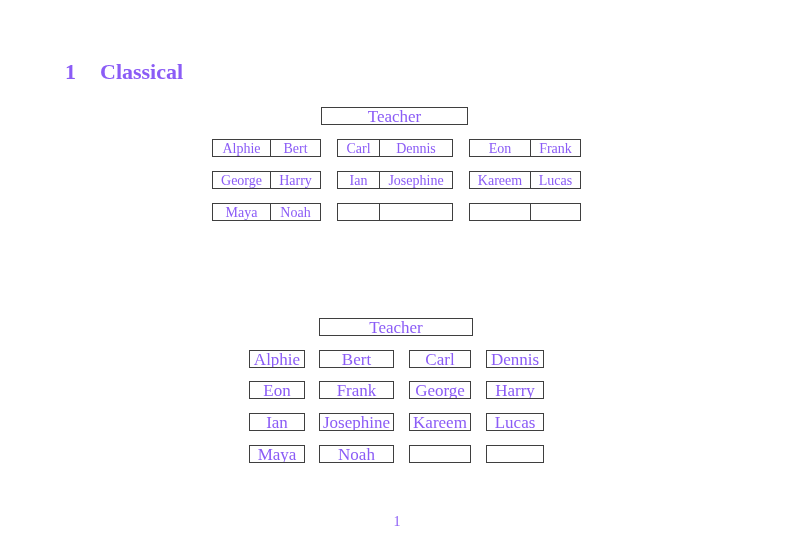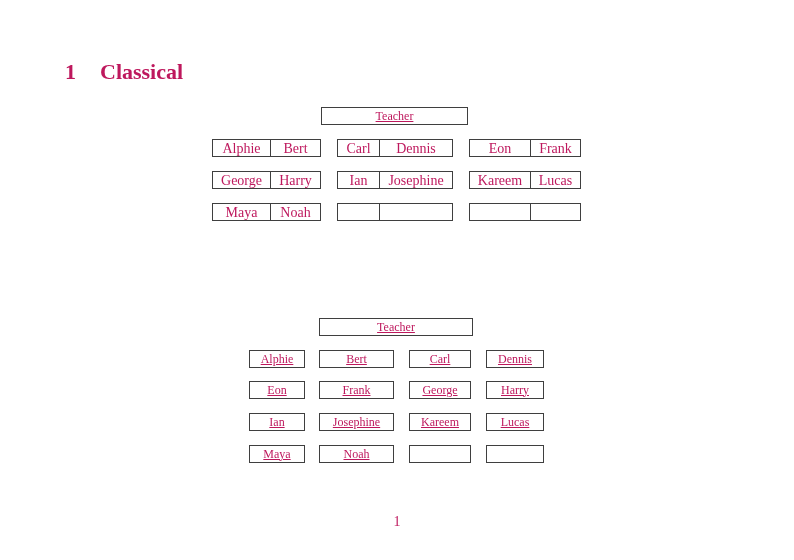--- a/index.html
+++ b/index.html
@@ -1,21 +1,21 @@
 <!DOCTYPE html>
 <html><head>
 <meta charset="utf-8">
 <style>
   html,body{margin:0;padding:0;background:#ffffff;}
   .page{
     position:relative;
     width:640px;height:560px;
     background:#ffffff;
     font-family:"Liberation Serif","DejaVu Serif",serif;
-    color:#be185d;
+    color:#8b5cf6;
     overflow:hidden;
   }
   .heading{
     position:absolute;
     left:65px;
     font-size:22px;
     font-weight:bold;
     line-height:22px;
     white-space:nowrap;
   }
@@ -25,25 +25,24 @@
   }
   .box{
     position:absolute;
     box-sizing:border-box;
     height:18px;
     border:1px solid #3f3f3f;
     background:#ffffff;
     display:flex;
     align-items:center;
     justify-content:center;
-    font-size:12px;
+    font-size:17px;
     line-height:15px;
     white-space:nowrap;
     overflow:hidden;
-    text-decoration:underline;
   }
   .desk{
     position:absolute;
     box-sizing:border-box;
     height:18px;
     border:1px solid #3f3f3f;
     background:#ffffff;
     display:flex;
   }
   .cell{

